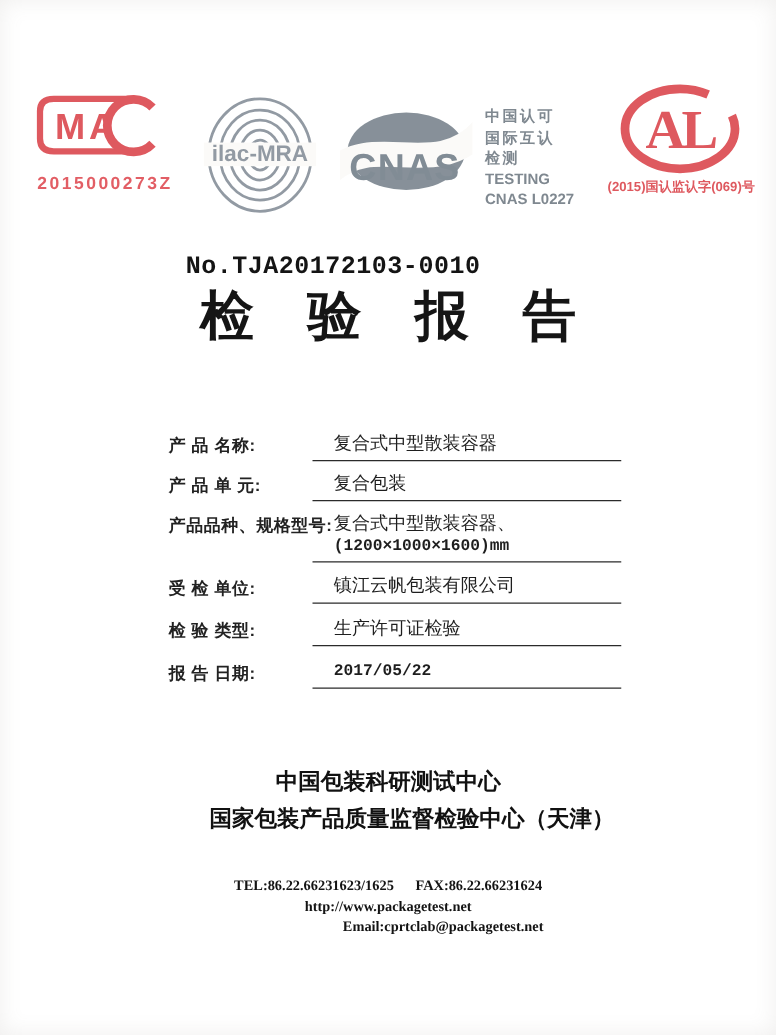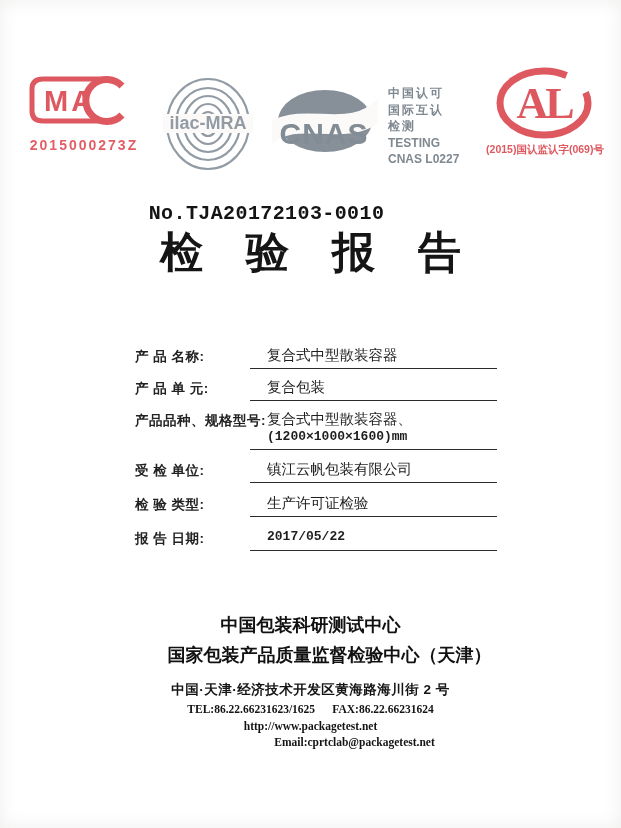--- a/index.html
+++ b/index.html
@@ -138,18 +138,17 @@
     <span class="field-value">生产许可证检验</span>
   </div>
 
   <div class="field-row row-6">
     <span class="field-label">报 告 日期:</span>
     <span class="field-value mono">2017/05/22</span>
   </div>
 
   <div class="abs footer-line org org1">中国包装科研测试中心</div>
   <div class="abs footer-line org org2">国家包装产品质量监督检验中心（天津）</div>
-  <div class="abs footer-line address">中国·天津·经济技术开发区黄海路海川街 2 号</div>
   <div class="abs footer-line contact tel">TEL:86.22.66231623/1625      FAX:86.22.66231624</div>
   <div class="abs footer-line contact web">http://www.packagetest.net</div>
   <div class="abs footer-line contact email">Email:cprtclab@packagetest.net</div>
 
 </div>
 
 </body></html>

